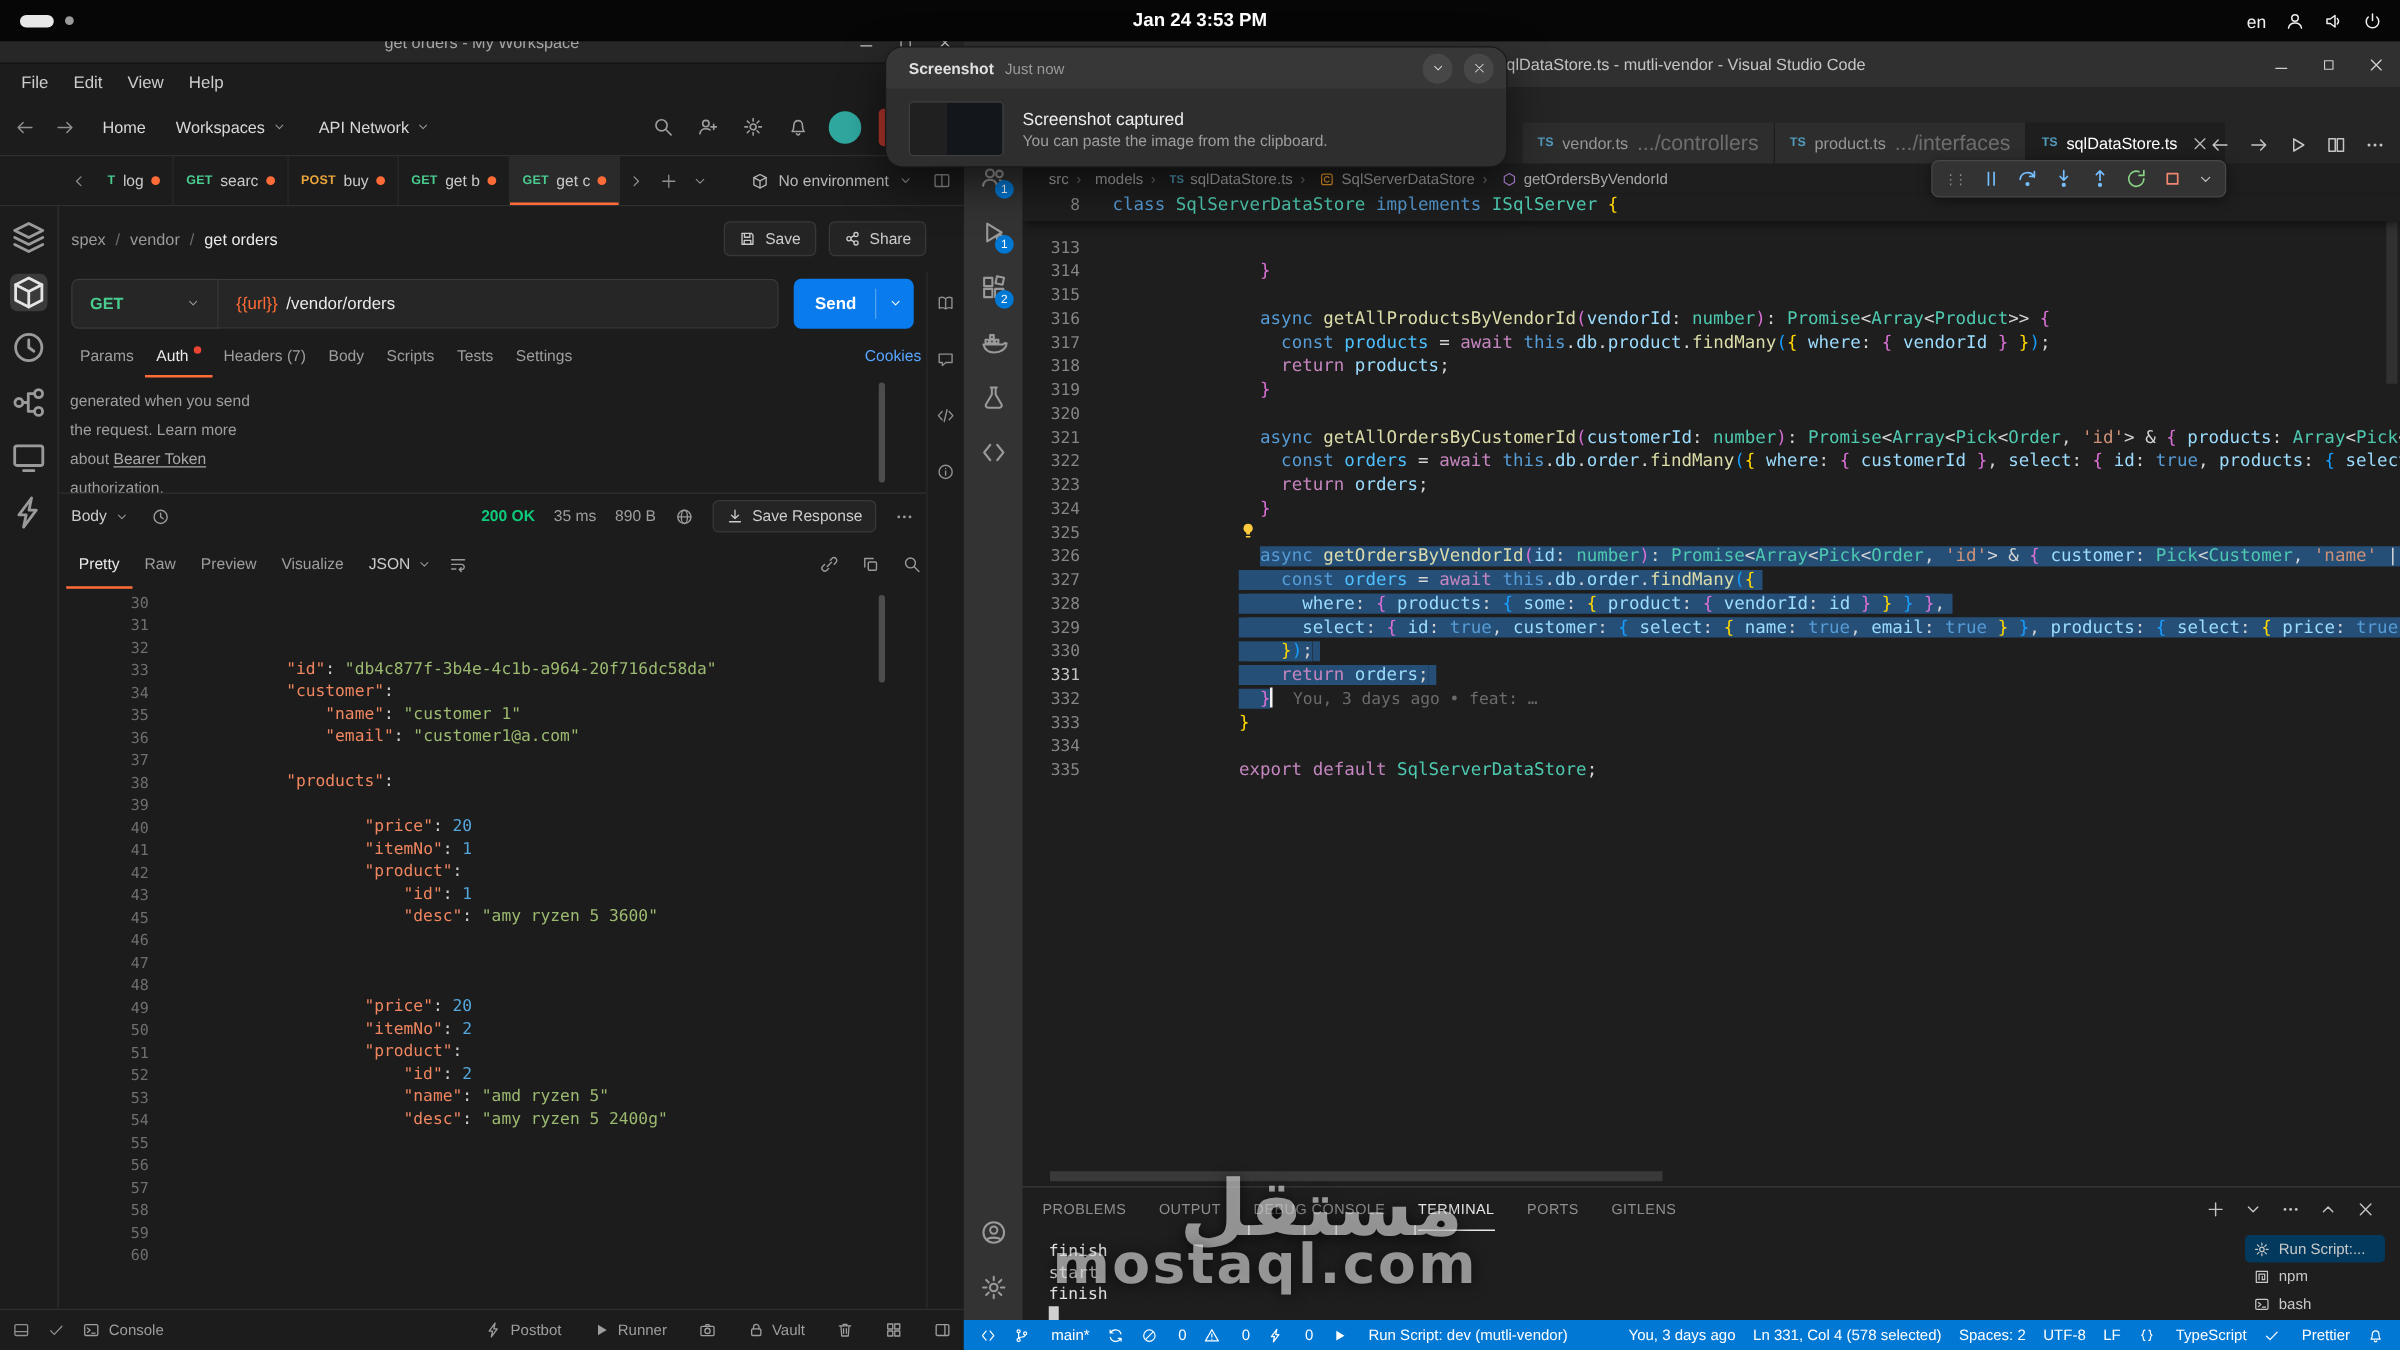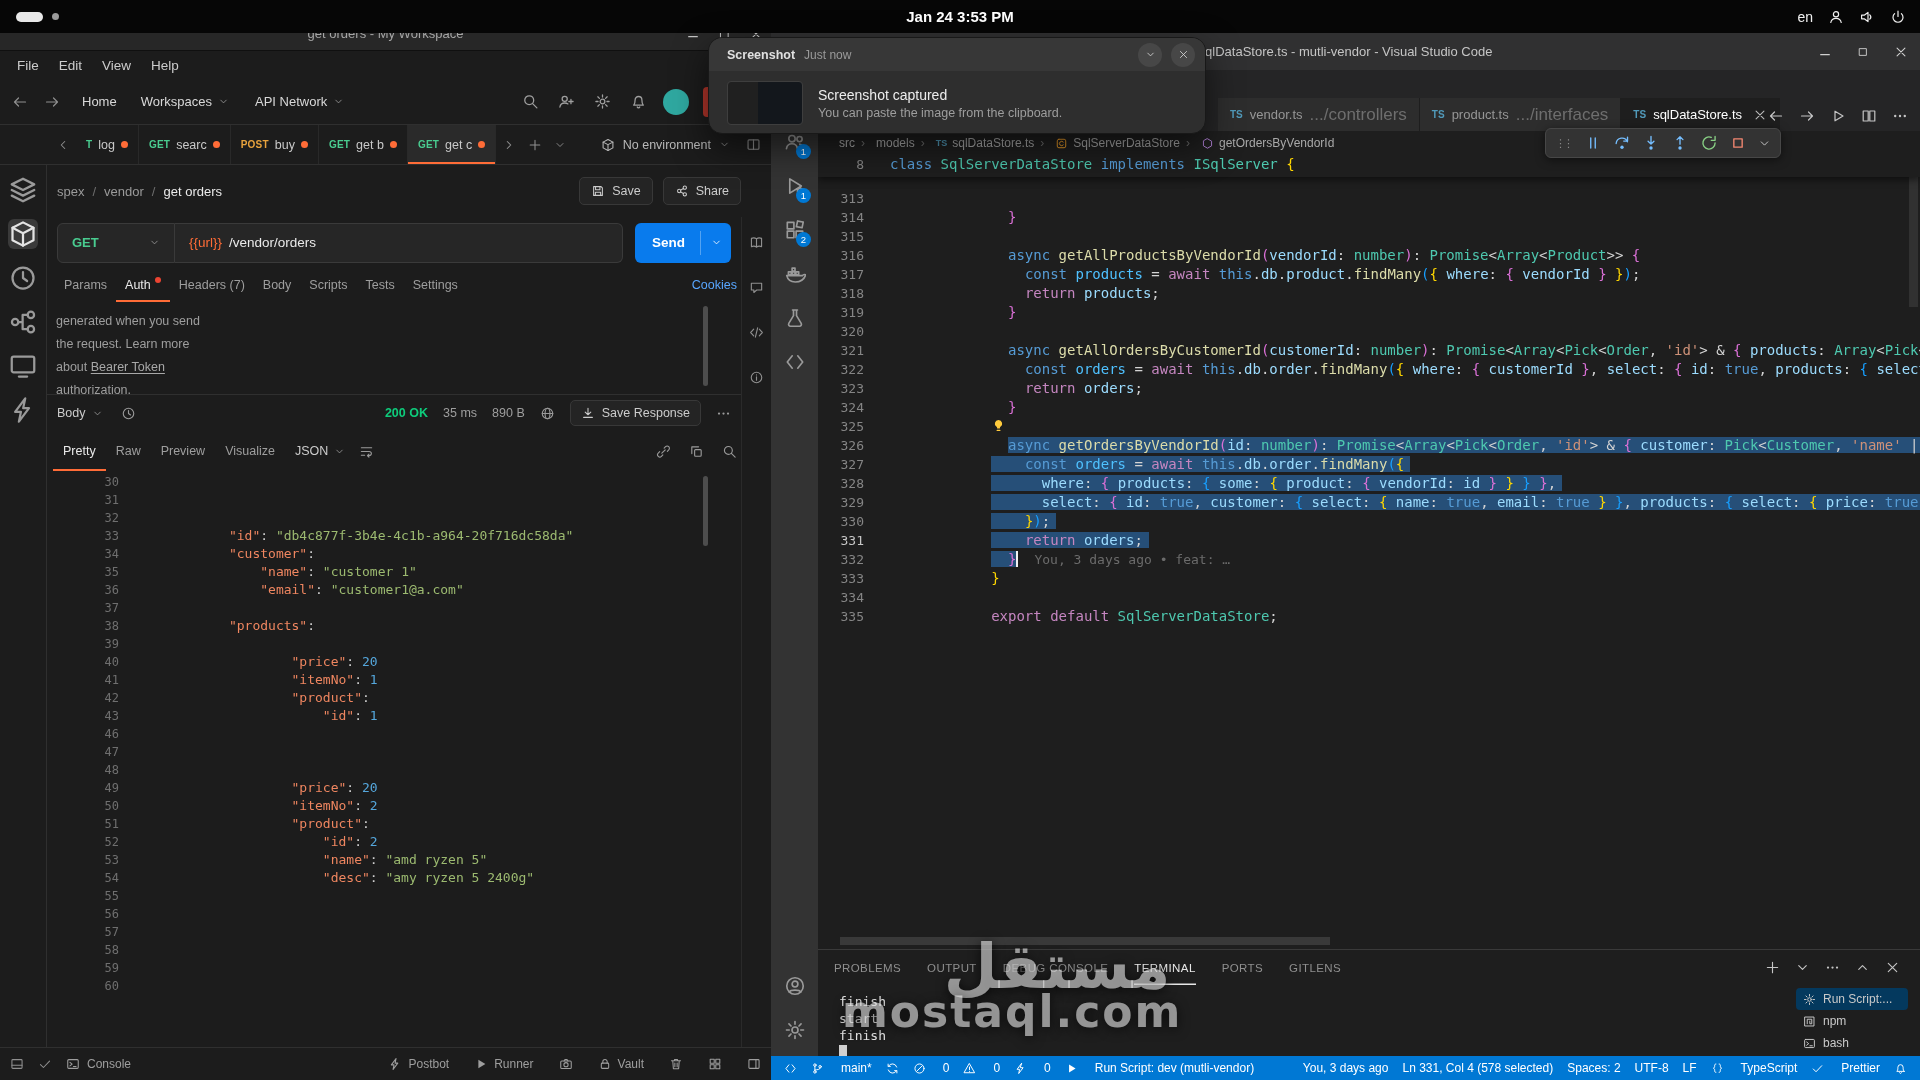--- a/index.html
+++ b/index.html
@@ -602,20 +602,24 @@
       </div>
       <div class="jrow">
         <span class="jnum">42</span>
         <span class="jtxt"><span class="jp">                    </span><span class="jk">"product"</span><span class="jp">:</span><span class="jp"> </span><span class="jp"></span></span>
       </div>
       <div class="jrow">
         <span class="jnum">43</span>
         <span class="jtxt"><span class="jp">                        </span><span class="jk">"id"</span><span class="jp">:</span><span class="jp"> </span><span class="jn">1</span><span class="jp"></span></span>
       </div>
       <div class="jrow">
+        <span class="jnum">45</span>
+        <span class="jtxt"><span class="jp">                        </span><span class="jk">"desc"</span><span class="jp">:</span><span class="jp"> </span><span class="js">"amy ryzen 5 3600"</span></span>
+      </div>
+      <div class="jrow">
         <span class="jnum">46</span>
         <span class="jtxt"><span class="jp">                    </span><span class="jp"></span></span>
       </div>
       <div class="jrow">
         <span class="jnum">47</span>
         <span class="jtxt"><span class="jp">                </span><span class="jp"></span><span class="jp"></span></span>
       </div>
       <div class="jrow">
         <span class="jnum">48</span>
         <span class="jtxt"><span class="jp">                </span><span class="jp"></span></span>

